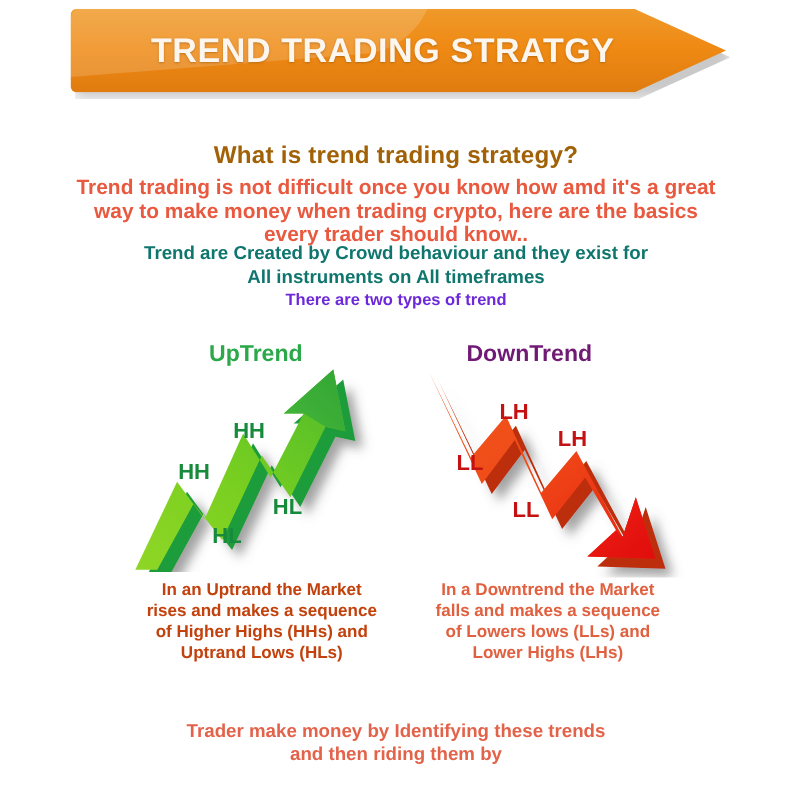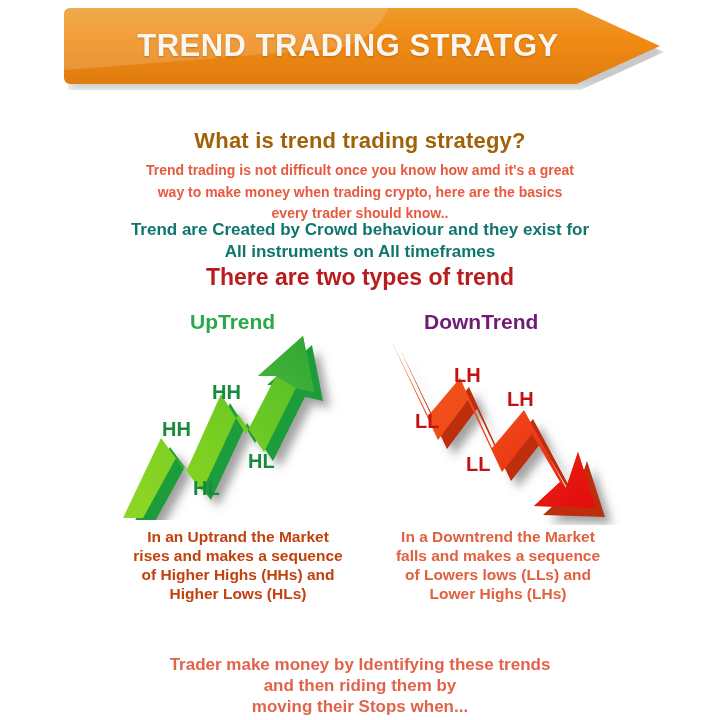--- a/index.html
+++ b/index.html
@@ -46,27 +46,27 @@
     white-space:nowrap;
   }
 
   
   .center-block{position:absolute;left:0;width:720px;text-align:center;}
 
   .q-heading{
     top:128px;color:#a16207;font-size:22px;font-weight:bold;letter-spacing:.2px;
   }
   .para{
-    top:160px;color:#e8593f;font-size:14px;line-height:21.5px;font-weight:600;
+    top:160px;color:#e8593f;font-size:19px;line-height:21.5px;font-weight:600;
   }
   .para2{
     top:219px;color:#0f766e;font-size:17px;line-height:21.5px;font-weight:600;
   }
   .types-heading{
-    top:264px;color:#b91c1c;font-size:23px;font-weight:bold;
+    top:264px;color:#6d28d9;font-size:15px;font-weight:bold;
   }
 
   
   .col-head{position:absolute;font-size:21px;font-weight:bold;white-space:nowrap;}
   .up-head{left:190px;top:310px;color:#2aa84a;}
   .down-head{left:424px;top:310px;color:#701a75;}
 
   
   .arrow-stage{position:absolute;}
   .up-stage{left:118px;top:330px;width:250px;height:190px;}
@@ -189,29 +189,28 @@
     <span class="alabel r-lab" style="left:72px;top:34px">LH</span>
     <span class="alabel r-lab" style="left:125px;top:58px">LH</span>
     <span class="alabel r-lab" style="left:33px;top:80px">LL</span>
     <span class="alabel r-lab" style="left:84px;top:123px">LL</span>
   </div>
 
   <div class="desc up-desc">
     <div>In an Uptrand the Market</div>
     <div>rises and makes a sequence</div>
     <div>of Higher Highs (HHs) and</div>
-    <div>Higher Lows (HLs)</div>
+    <div>Uptrand Lows (HLs)</div>
   </div>
 
   <div class="desc down-desc">
     <div>In a Downtrend the Market</div>
     <div>falls and makes a sequence</div>
     <div>of Lowers lows (LLs) and</div>
     <div>Lower Highs (LHs)</div>
   </div>
 
   <div class="center-block footer">
     <div>Trader make money by Identifying these trends</div>
     <div>and then riding them by</div>
-    <div>moving their Stops when...</div>
   </div>
 
 </div>
 
 </body></html>

